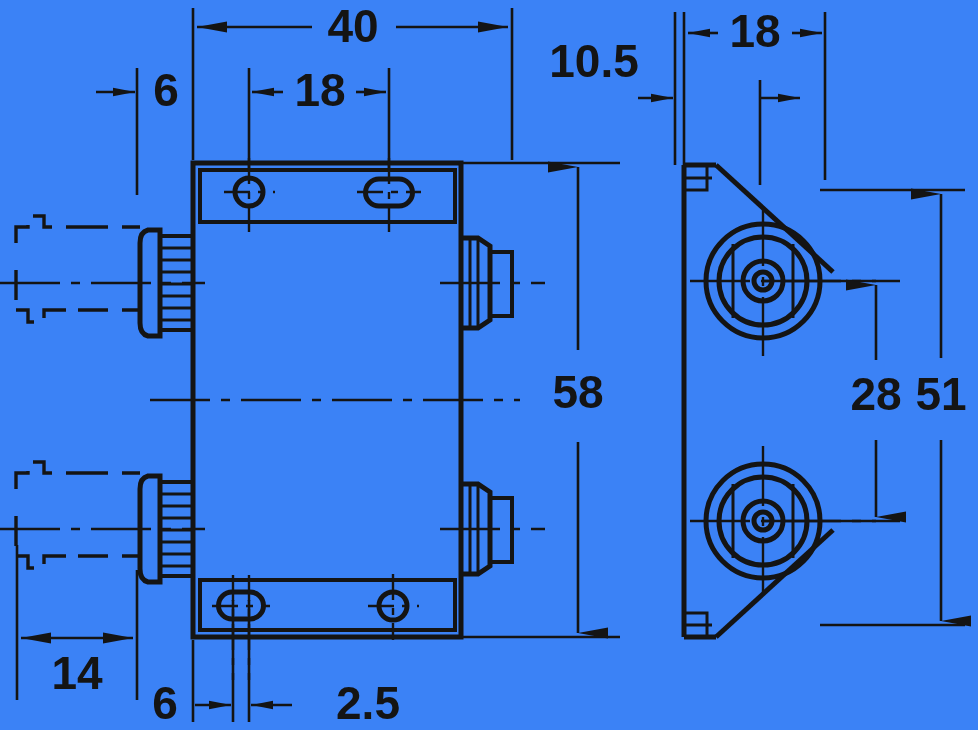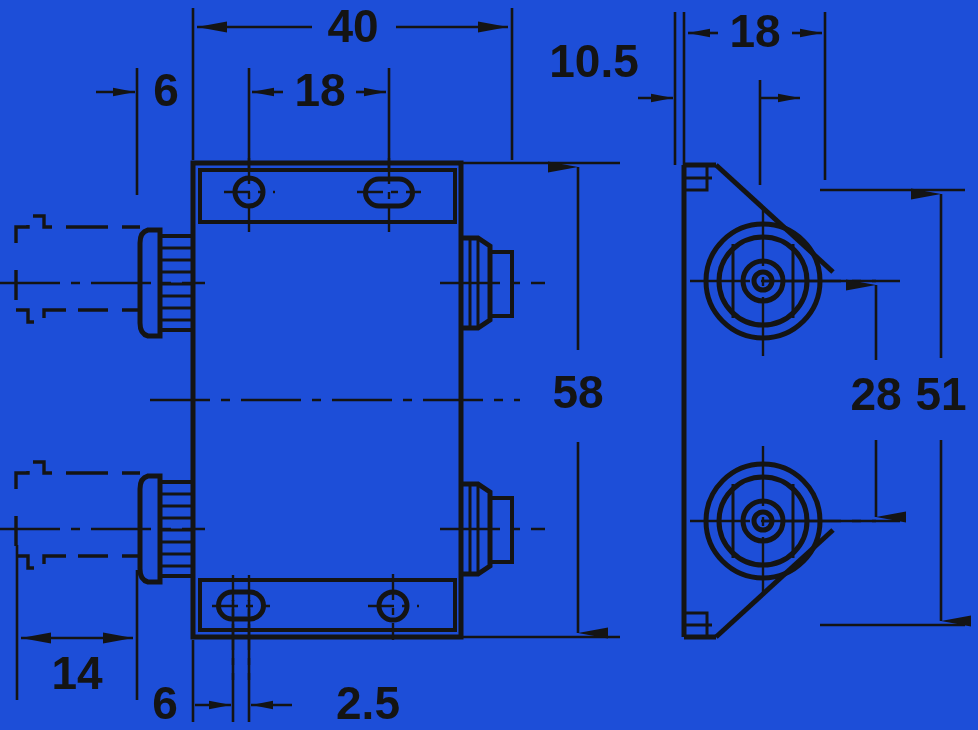--- a/index.html
+++ b/index.html
@@ -4,21 +4,21 @@
 <style>
   html, body {
     margin: 0;
     padding: 0;
     background: #ffffff;
   }
   #drawing-root {
     position: relative;
     width: 978px;
     height: 730px;
-    background: #1d4ed8;
+    background: #3b82f6;
     font-family: "Liberation Sans", sans-serif;
     overflow: hidden;
   }
   svg#tech-drawing {
     display: block;
     width: 978px;
     height: 730px;
   }
   .dimtext {
     font-family: "Liberation Sans", sans-serif;

